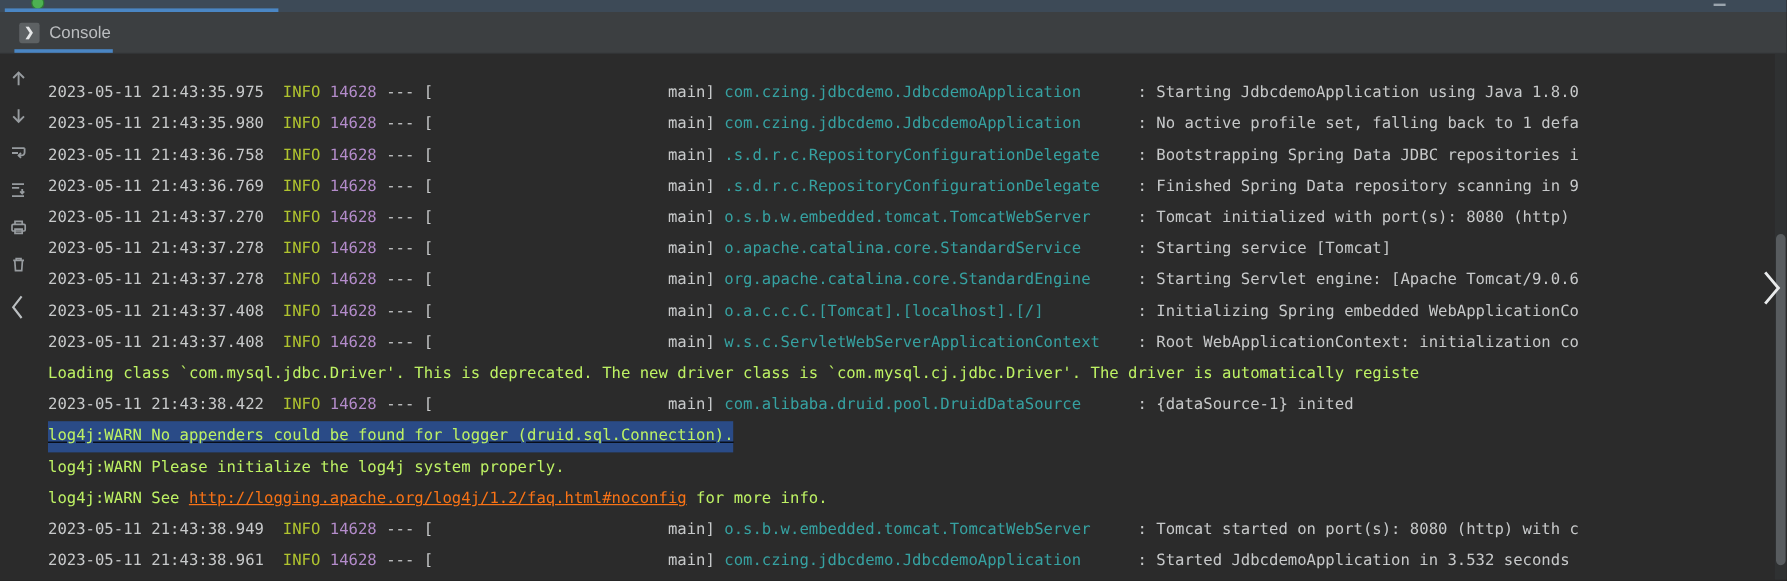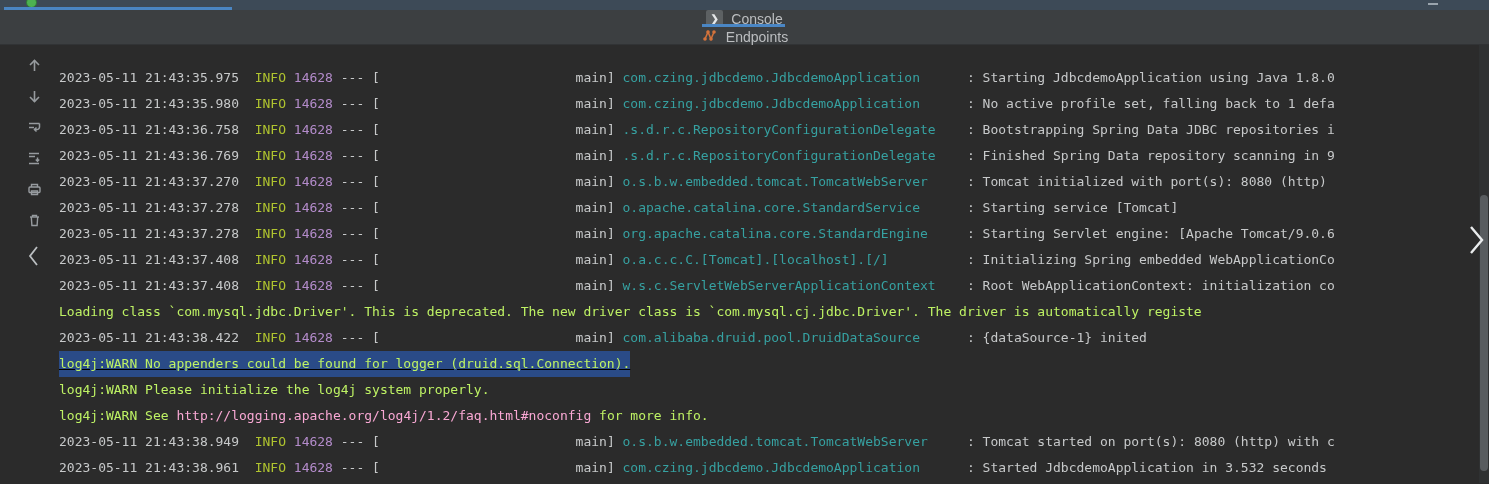--- a/index.html
+++ b/index.html
@@ -8,47 +8,47 @@
 
   
   .runbar { position:relative; height:10px; background:#3d4a57; overflow:hidden; }
   .run-underline { position:absolute; left:4px; bottom:0; width:228px; height:3px; background:#4a86c4; }
   .run-dot { position:absolute; left:26px; top:-3px; width:11px; height:11px; border-radius:50%;
              background:#4db151; border:1px solid #2f7a34; }
   .minimize { position:absolute; right:51px; top:3px; width:10px; height:2px; background:#9aa4ad; }
 
   
   .tabbar { height:35px; background:#3c3f41; border-bottom:1px solid #313335;
-            display:flex; align-items:center; padding-left:8px;flex-direction:column; }
+            display:flex; align-items:center; padding-left:8px; }
   .tab { position:relative; height:100%; display:flex; align-items:center; gap:8px;
          padding:0 16px 0 8px; cursor:pointer; color:#bcbec0; font-size:14px; }
   .tab.active::after { content:""; position:absolute; left:4px; right:14px; bottom:0;
                        height:3px; background:#4a86c4; }
   .console-icon { width:17px; height:17px; background:#5d6163; border-radius:2px;
                   display:grid; place-items:center; color:#e6e8e9; font-size:10px; font-weight:bold; }
   .console-icon::before { content:"❯"; }
 
   
-  .main { position:relative; display:flex; height:438px; background:#2b2b2b;margin-left:19px; }
+  .main { position:relative; display:flex; height:438px; background:#2b2b2b; }
   .gutter { width:30px; display:flex; flex-direction:column; align-items:center;
             padding-top:12px; gap:14px; flex:none; }
   .gicon { width:17px; height:17px; cursor:pointer; opacity:.95; }
   .gicon svg { display:block; }
 
   .log { flex:1; overflow:hidden; padding:20px 0 0 10px;
          font-family:"DejaVu Sans Mono","Liberation Mono",monospace;
          font-size:13px; line-height:26px; white-space:pre; }
   .row { height:26px; }
   .sel { display:inline-block; background:#2a4b87;text-decoration:underline; }
   .seg-g { color:#c7c9ca; }
   .seg-i { color:#b0c42f; }
   .seg-p { color:#b48ccb; }
   .seg-l { color:#36a1a1; }
   .seg-e { color:#bef264; }
-  .seg-k { color:#f9a8d4; cursor:pointer; }
+  .seg-k { color:#f97316; text-decoration:underline; cursor:pointer; }
 
   
   .vscroll { position:absolute; right:0; top:0; width:10px; height:100%; background:#2f3132; }
   .vthumb { position:absolute; right:1px; top:150px; width:8px; height:276px;
             background:#585c5f; border-radius:4px; }
   .chev-right { position:absolute; right:3px; top:178px; cursor:pointer; }
 </style>
 </head>
 <body>
 
@@ -57,32 +57,20 @@
   <div class="runbar">
     <span class="run-dot"></span>
     <div class="run-underline"></div>
     <span class="minimize"></span>
   </div>
 
   <div class="tabbar">
     <div class="tab active">
       <span class="console-icon"></span>
       <span>Console</span>
-    </div>
-    <div class="tab">
-      <span>
-        <svg width="17" height="17" viewBox="0 0 17 17">
-          <path d="M4 12 L7 5 L10 12 L13 5" stroke="#d4733b" stroke-width="1.5" fill="none"></path>
-          <circle cx="4" cy="12" r="1.8" fill="#d4733b"></circle>
-            <circle cx="7" cy="5" r="1.8" fill="#d4733b"></circle>
-          <circle cx="10" cy="12" r="1.8" fill="#d4733b"></circle>
-            <circle cx="13" cy="5" r="1.8" fill="#d4733b"></circle>
-        </svg>
-      </span>
-      <span>Endpoints</span>
     </div>
   </div>
 
   <div class="main">
     <div class="gutter">
       <span class="gicon">
         <svg width="17" height="17" viewBox="0 0 17 17" fill="none" stroke="#9da2a6" stroke-width="1.6">
           <path d="M8.5 14V3.5"></path>
             <path d="M4 8l4.5-4.5L13 8"></path>
           </svg>

